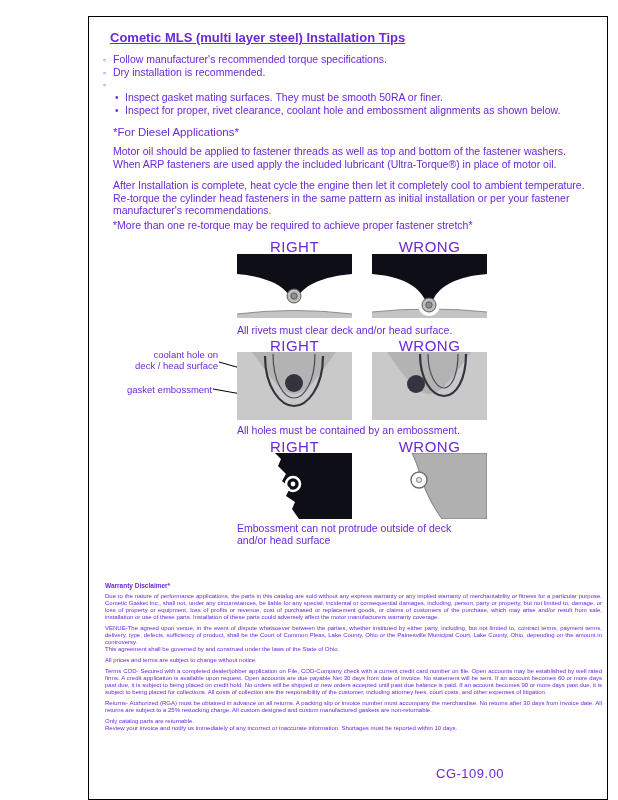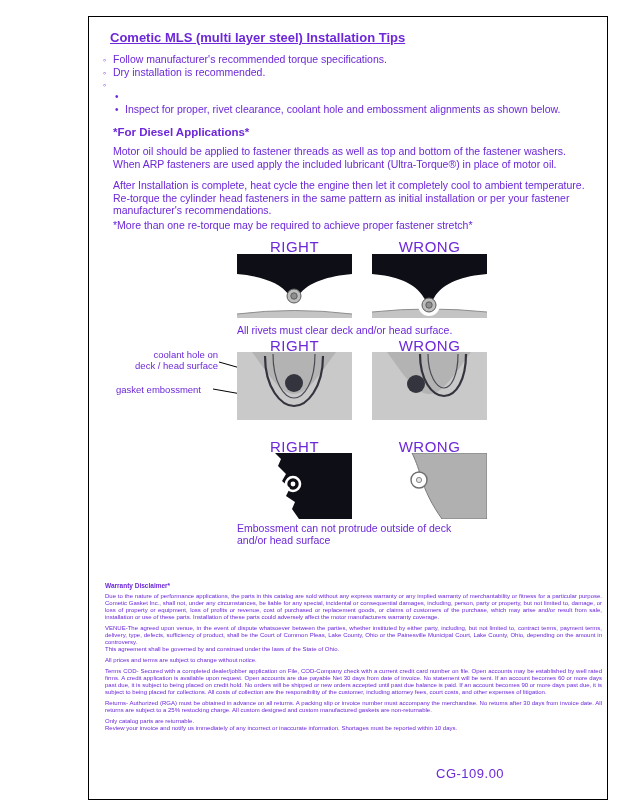--- a/index.html
+++ b/index.html
@@ -14,21 +14,21 @@
   .abs { position:absolute; }
   .title {
     left:110px; top:22px; font-size:13px; font-weight:bold;
     text-decoration:underline;
   }
   .bullets { left:103px; top:45px; font-size:10.5px; line-height:12px; }
   .b { display:flex; align-items:baseline; }
   .b .mk { width:10px; font-size:9px; flex:0 0 10px; }
   .b.sub { margin-left:12px; }
   .b.sub .mk { font-size:10px; }
-  .heading { left:113px; top:118px; font-size:11.5px; font-weight:bold; }
+  .heading { left:113px; top:118px; font-size:11.5px; font-weight:normal; }
   .para { left:113px; font-size:10.5px; line-height:12.6px; width:482px; }
   .p1 { top:137px; }
   .p2 { top:171px; }
   .note { top:211px; }
   .diag-label { width:115px; text-align:center; font-size:15px; letter-spacing:0.5px; }
   .caption { font-size:10.5px; line-height:12px; white-space:pre-line; }
   .callout { font-size:9.5px; line-height:11px; text-align:right; white-space:pre-line; }
   .smallprint {
     left:105px; top:574px; width:497px; font-size:6px; line-height:7px;
     text-align:justify;
@@ -53,20 +53,21 @@
     </div>
     <div class="b">
       <span class="mk">◦</span>
       <span>Dry installation is recommended.</span>
     </div>
     <div class="b">
       <span class="mk">◦</span>
     </div>
     <div class="b sub">
       <span class="mk">•</span>
+      <span>Inspect gasket mating surfaces.  They must be smooth 50RA or finer.</span>
     </div>
     <div class="b sub">
       <span class="mk">•</span>
       <span>Inspect for proper, rivet clearance, coolant hole and embossment alignments as shown below.</span>
     </div>
   </div>
 
   <div class="abs heading">*For Diesel Applications*</div>
   <div class="abs para p2">After Installation is complete, heat cycle the engine then let it completely cool to ambient temperature. Re-torque the cylinder head fasteners in the same pattern as initial installation or per your fastener manufacturer's recommendations.</div>
   <div class="abs para p1">Motor oil should be applied to fastener threads as well as top and bottom of the fastener washers. When ARP fasteners are used apply the included lubricant (Ultra-Torque®) in place of motor oil.</div>
@@ -96,21 +97,21 @@
       <circle cx="57" cy="51" r="3.2" fill="#8f8f8f" stroke="#4c4c4c" stroke-width="0.8"></circle>
     </svg>
   </div>
   <div class="abs caption" style="left:237px; top:316px;">All rivets must clear deck and/or head surface.</div>
 
   <div class="abs diag-label" style="left:237px; top:329px;">RIGHT</div>
   <div class="abs diag-label" style="left:372px; top:329px;">WRONG</div>
 
   <div class="abs callout" style="left:118px; top:341px; width:100px;">coolant hole on
 deck / head surface</div>
-  <div class="abs callout" style="left:94px; top:376px; width:107px;">gasket embossment</div>
+  <div class="abs callout" style="left:105px; top:376px; width:107px;">gasket embossment</div>
 
   <svg class="abs" style="left:205px; top:348px;" width="95" height="55" viewBox="0 0 95 55">
     <line x1="14" y1="6" x2="88" y2="27" stroke="#000" stroke-width="1"></line>
     <line x1="8" y1="33" x2="70" y2="44" stroke="#000" stroke-width="1"></line>
   </svg>
 
   <div class="abs" style="left:237px; top:344px;">
     <svg width="115" height="68" viewBox="0 0 115 68">
       <rect width="115" height="68" fill="#c9c9c9"></rect>
       <path d="M15,0 C35,28 45,42 57,42 C69,42 79,28 99,0 Z" fill="#b3b3b3"></path>
@@ -121,20 +122,21 @@
   </div>
   <div class="abs" style="left:372px; top:344px;">
     <svg width="115" height="68" viewBox="0 0 115 68">
       <rect width="115" height="68" fill="#c9c9c9"></rect>
       <path d="M15,0 C35,28 45,42 57,42 C69,42 79,28 99,0 Z" fill="#b3b3b3"></path>
       <path d="M48,2 C48,28 60,44 72,44 C84,44 94,28 94,2" stroke="#34343e" stroke-width="2.2" fill="none"></path>
       <path d="M56,2 C56,24 65,36 72,36 C79,36 86,24 86,2" stroke="#4a4a54" stroke-width="1.2" fill="none"></path>
       <circle cx="44" cy="32" r="9" fill="#34343e"></circle>
     </svg>
   </div>
+  <div class="abs caption" style="left:237px; top:416px;">All holes must be contained by an embossment.</div>
 
   <div class="abs diag-label" style="left:237px; top:430px;">RIGHT</div>
   <div class="abs diag-label" style="left:372px; top:430px;">WRONG</div>
 
   <div class="abs" style="left:237px; top:445px;">
     <svg width="115" height="66" viewBox="0 0 115 66">
       <rect width="115" height="66" fill="#ffffff"></rect>
       <path d="M30,0 H115 V66 H62 L55,56 L58,49 L49,43 L53,35 L45,28 L49,21 L41,13 L44,6 L38,0 Z" fill="#0e0e16"></path>
       <circle cx="56" cy="31" r="7" fill="none" stroke="#ffffff" stroke-width="2.6"></circle>
       <circle cx="56" cy="31" r="2.4" fill="#ffffff"></circle>

